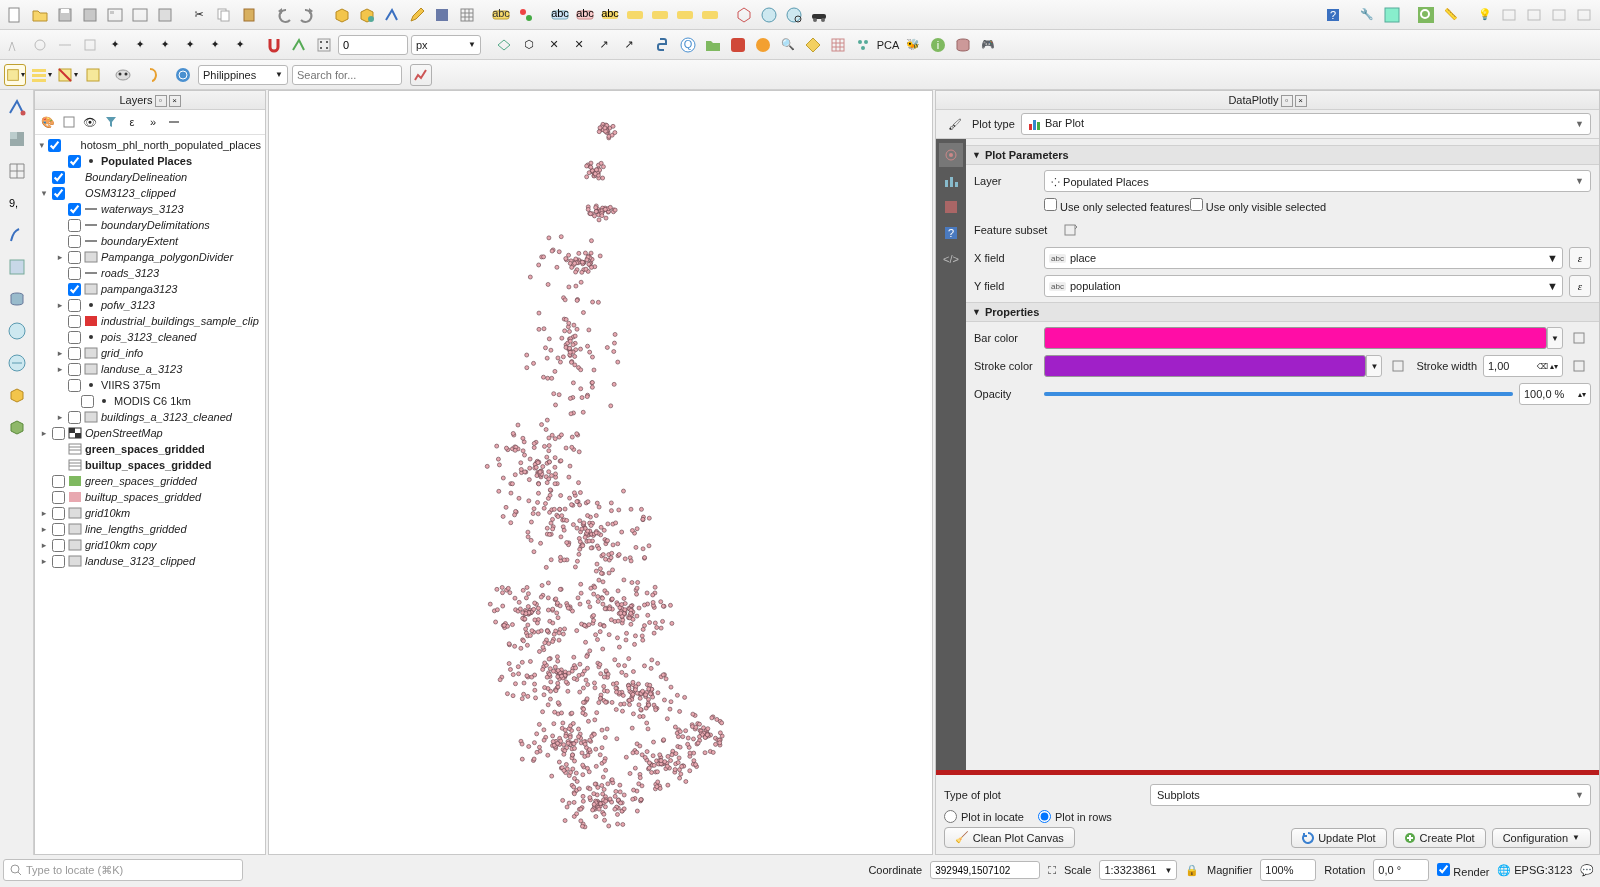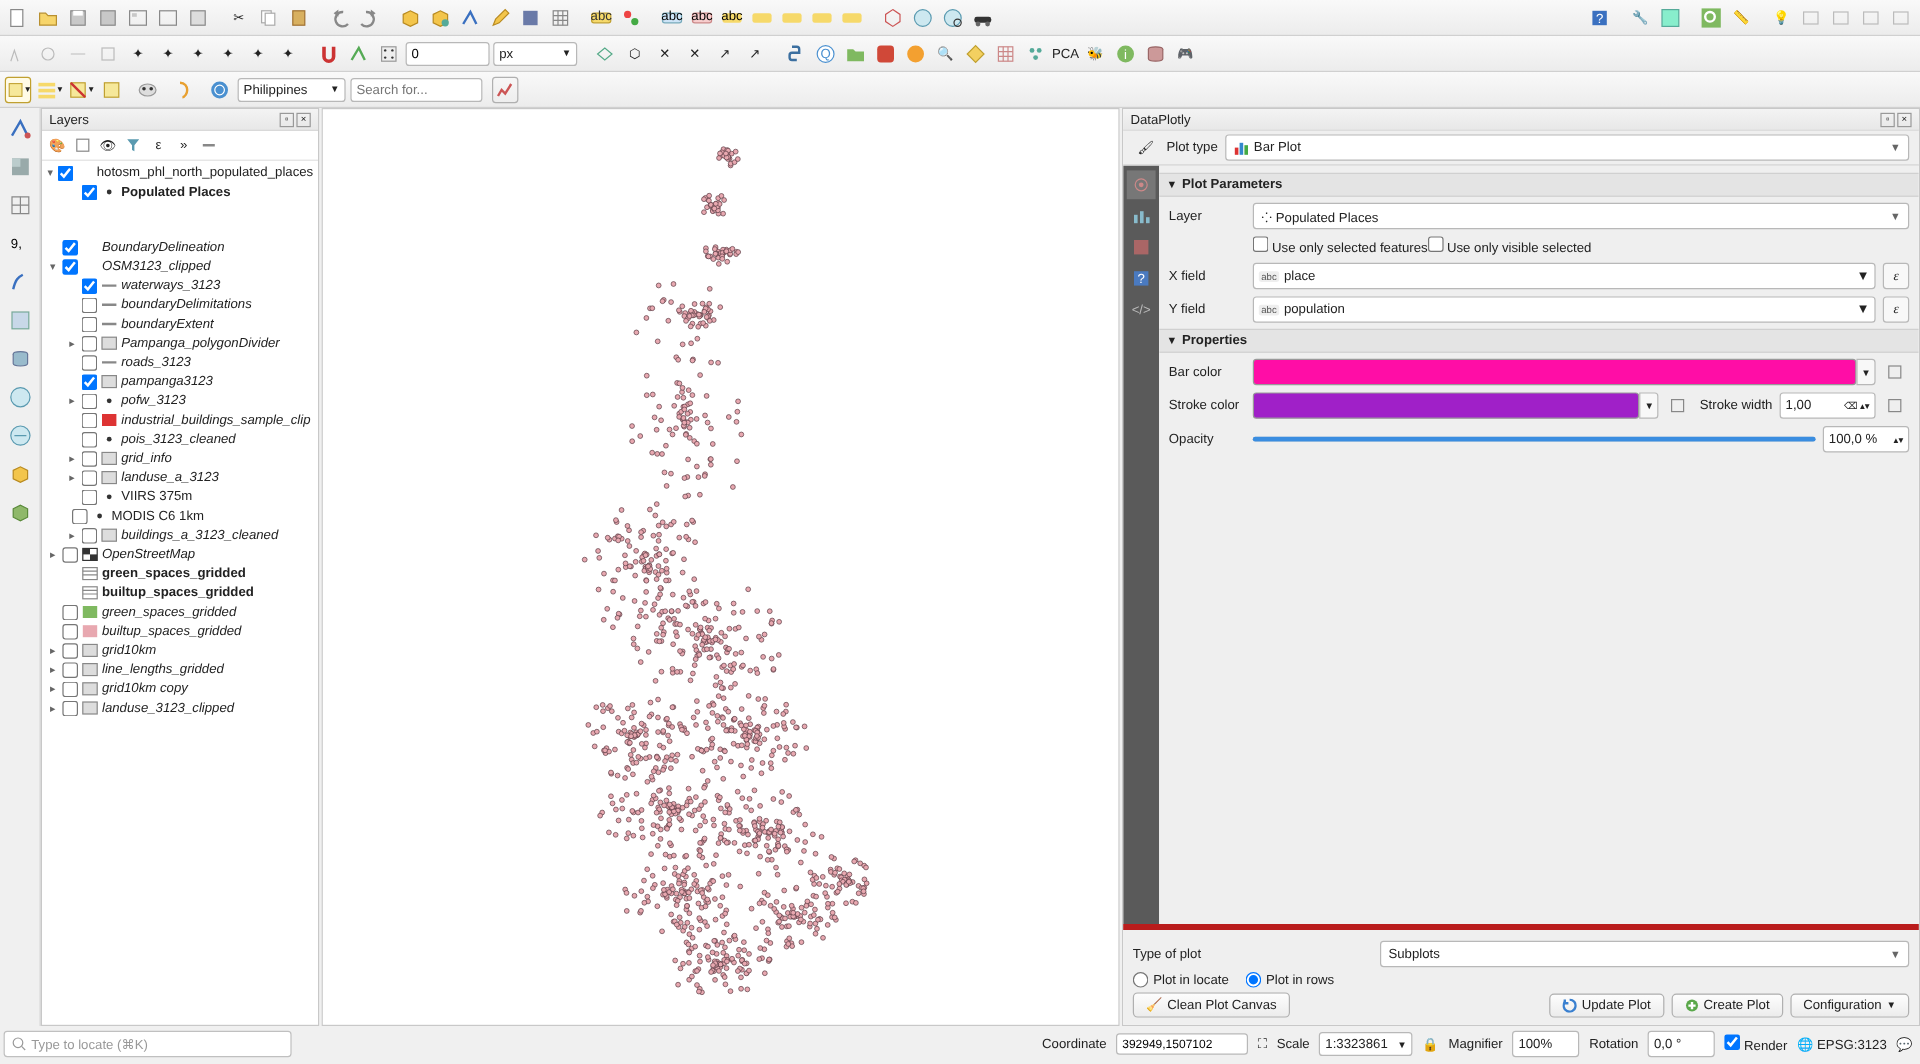--- a/index.html
+++ b/index.html
@@ -5,21 +5,21 @@
 * { box-sizing: border-box; margin: 0; padding: 0; font-family: -apple-system, "Helvetica Neue", Arial, sans-serif; font-size: 11px; }
 body { background: #f0f0f0; width: 1600px; height: 887px; overflow: hidden; color: #222; }
 .toolbar { background: linear-gradient(#f9f9f9,#ececec); border-bottom: 1px solid #d0d0d0; display: flex; align-items: center; padding: 2px 4px; gap: 3px; min-height: 30px; }
 .toolbar .sep { width: 6px; }
 .tbicon { width: 22px; height: 22px; display: inline-flex; align-items: center; justify-content: center; border-radius: 3px; cursor: pointer; }
 .tbicon svg { width: 18px; height: 18px; }
 .main { display: flex; height: calc(100% - 62px - 30px - 30px); }
 .left-vtoolbar { width: 34px; background: #f0f0f0; border-right: 1px solid #d0d0d0; padding: 4px 2px; display: flex; flex-direction: column; gap: 6px; align-items: center;}
 .left-vtoolbar .vicon { width: 26px; height: 26px; display:flex;align-items:center;justify-content:center; cursor:pointer; border-radius:3px;}
 .panel { background: #fff; border: 1px solid #c8c8c8; position:relative; }
-.panel-header { background: linear-gradient(#f3f3f3,#e8e8e8); font-size: 10px; padding: 2px 6px; border-bottom: 1px solid #d0d0d0; display:flex; justify-content:space-between; align-items:center;}
+.panel-header { background: linear-gradient(#f3f3f3,#e8e8e8); font-size: 10px; padding: 2px 6px; border-bottom: 1px solid #d0d0d0; display:flex; justify-content:center; align-items:center;}
 .panel-header .phbtns span{ width:12px;height:12px;display:inline-block;border:1px solid #999;margin-left:2px;font-size:8px;text-align:center;line-height:10px;cursor:pointer;}
 .layers-panel { width: 232px; display:flex; flex-direction:column; }
 .layers-toolbar { padding: 3px 4px; display:flex; gap:3px; border-bottom:1px solid #e0e0e0;}
 .layers-toolbar .lticon{width:18px;height:18px;cursor:pointer;display:flex;align-items:center;justify-content:center;}
 .layer-tree { flex:1; overflow-y:auto; overflow-x:auto; padding: 2px 0; }
 .layer-tree::-webkit-scrollbar{height:14px;width:14px;}
 .layer-tree::-webkit-scrollbar-thumb{background:#c0c0c0;border-radius:7px;}
 .layer-tree::-webkit-scrollbar-track{background:#f0f0f0;}
 .tree-row { display:flex; align-items:center; height:16px; white-space:nowrap; padding-right:4px;}
 .tree-row .exp { width:10px; text-align:center; color:#666; cursor:pointer; font-size:9px;}
@@ -570,21 +570,21 @@
           <span class="lbl ">hotosm_phl_north_populated_places</span>
         </div>
         <div class="tree-row" style="padding-left: 20px;">
           <span class="exp"></span>
           <input type="checkbox" class="chk" checked="" style="">
           <span class="sym"><svg width="14" height="12">
               <circle cx="7" cy="6" r="2" fill="#333"></circle>
             </svg></span>
           <span class="lbl bold ">Populated Places</span>
         </div>
-        <div class="tree-row" style="padding-left: 4px; margin-top: 30px;">
+        <div class="tree-row" style="padding-left: 4px;">
           <span class="exp"></span>
           <input type="checkbox" class="chk" checked="" style="">
           <span class="sym"><svg width="14" height="12"></svg></span>
           <span class="lbl italic">BoundaryDelineation</span>
         </div>
         <div class="tree-row" style="padding-left: 4px;">
           <span class="exp">▾</span>
           <input type="checkbox" class="chk" checked="" style="">
           <span class="sym"><svg width="14" height="12"></svg></span>
           <span class="lbl italic">OSM3123_clipped</span>
@@ -678,21 +678,21 @@
           <span class="lbl italic">landuse_a_3123</span>
         </div>
         <div class="tree-row" style="padding-left: 20px;">
           <span class="exp"></span>
           <input type="checkbox" class="chk" style="">
           <span class="sym"><svg width="14" height="12">
               <circle cx="7" cy="6" r="2" fill="#333"></circle>
             </svg></span>
           <span class="lbl ">VIIRS 375m</span>
         </div>
-        <div class="tree-row" style="padding-left: 12px;">
+        <div class="tree-row" style="padding-left: 33px;">
           <span class="exp"></span>
           <input type="checkbox" class="chk" style="">
           <span class="sym"><svg width="14" height="12">
               <circle cx="7" cy="6" r="2" fill="#333"></circle>
             </svg></span>
           <span class="lbl ">MODIS C6 1km</span>
         </div>
         <div class="tree-row" style="padding-left: 20px;">
           <span class="exp">▸</span>
           <input type="checkbox" class="chk" style="">
@@ -2168,20 +2168,29 @@
           <div class="dp-select">
               <span>⁘ <span>Populated Places</span></span>
               <span class="arrow">▼</span>
             </div>
         </div>
         <div class="dp-row" style="padding-left:70px;gap:0;">
           <label><input type="checkbox" style=""> <span>Use only selected features</span></label>
           <label><input type="checkbox" style=""> <span>Use only visible selected</span></label>
         </div>
         <div class="dp-row">
+          <span style="width:80px;">Feature subset</span>
+          <span class="override-btn">
+              <svg width="16" height="16" viewBox="0 0 16 16">
+                <rect x="2" y="3" width="10" height="10" fill="none" stroke="#888"></rect>
+                <path d="M12 3l2 2-2 2" fill="none" stroke="#888"></path>
+              </svg>
+            </span>
+        </div>
+        <div class="dp-row">
           <span class="dp-label">X field</span>
           <div class="field-input">
               <span class="ftype">abc</span>
               <span>place</span>
               <span style="margin-left:auto;" class="arrow">▼</span>
             </div>
           <span class="eps-btn">ε</span>
         </div>
         <div class="dp-row">
           <span class="dp-label">Y field</span>

